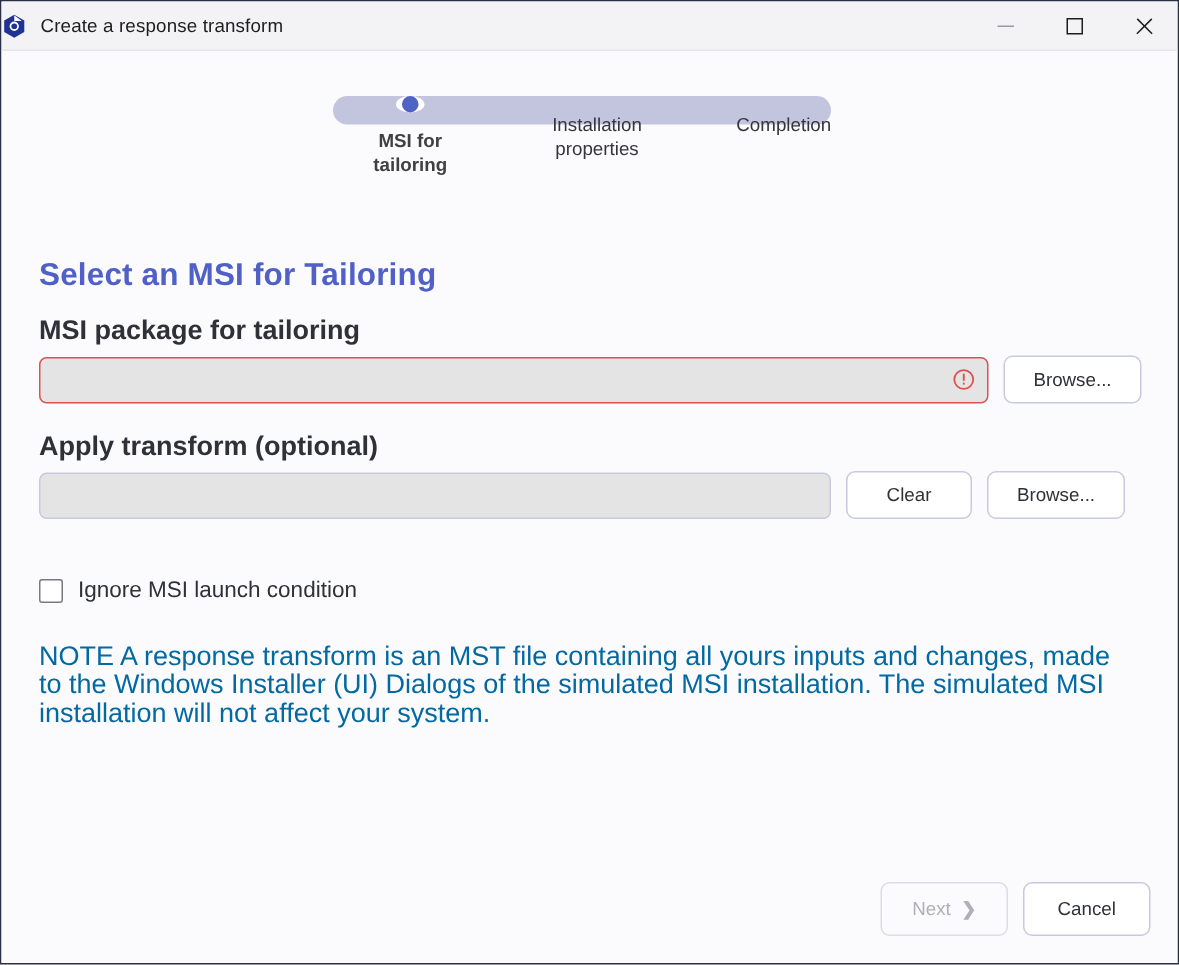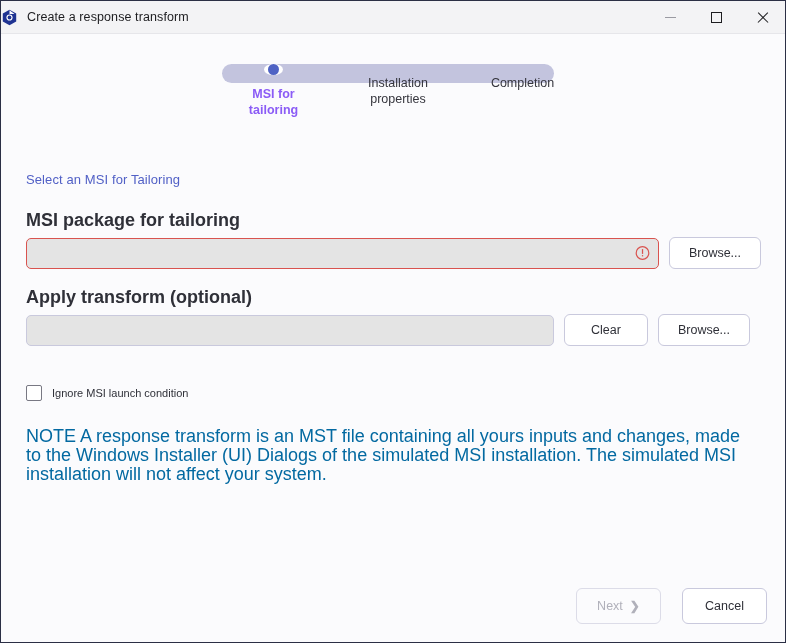--- a/index.html
+++ b/index.html
@@ -161,31 +161,31 @@
   }
   .step-label {
     margin-top: 11px;
     font-size: 12.5px;
     line-height: 16px;
     text-align: center;
     color: #35353d;
     width: 92px;
   }
   .step-label.active {
-    color: #8b5cf6;
+    color: #404040;
     font-weight: bold;
   }
 
   
   .page-heading {
     position: absolute;
     left: 25px;
     top: 138px;
-    font-size: 13px;
-    font-weight: normal;
+    font-size: 21px;
+    font-weight: bold;
     color: #5160c6;
     letter-spacing: 0.1px;
   }
 
   
   .form {
     position: absolute;
     left: 25px;
     top: 176px;
     right: 18px;
@@ -268,40 +268,40 @@
   }
   .checkbox {
     width: 16px;
     height: 16px;
     box-sizing: border-box;
     border: 1.4px solid #787883;
     border-radius: 2px;
     background: #ffffff;
   }
   .check-label {
-    font-size: 11px;
+    font-size: 15px;
     color: #2f3038;
   }
 
   
   .note {
     margin-top: 26px;
     font-size: 18px;
     line-height: 19px;
     color: #0369a1;
     max-width: 717px;
   }
 
   
   .footer {
     position: absolute;
     right: 18px;
     bottom: 18px;
     display: flex;
-    gap: 21px;
+    gap: 10px;
   }
   .footer .btn {
     width: 85px;
     height: 36px;
     min-width: 85px;
   }
   .chev {
     font-size: 12px;
     font-weight: bold;
     line-height: 1;

